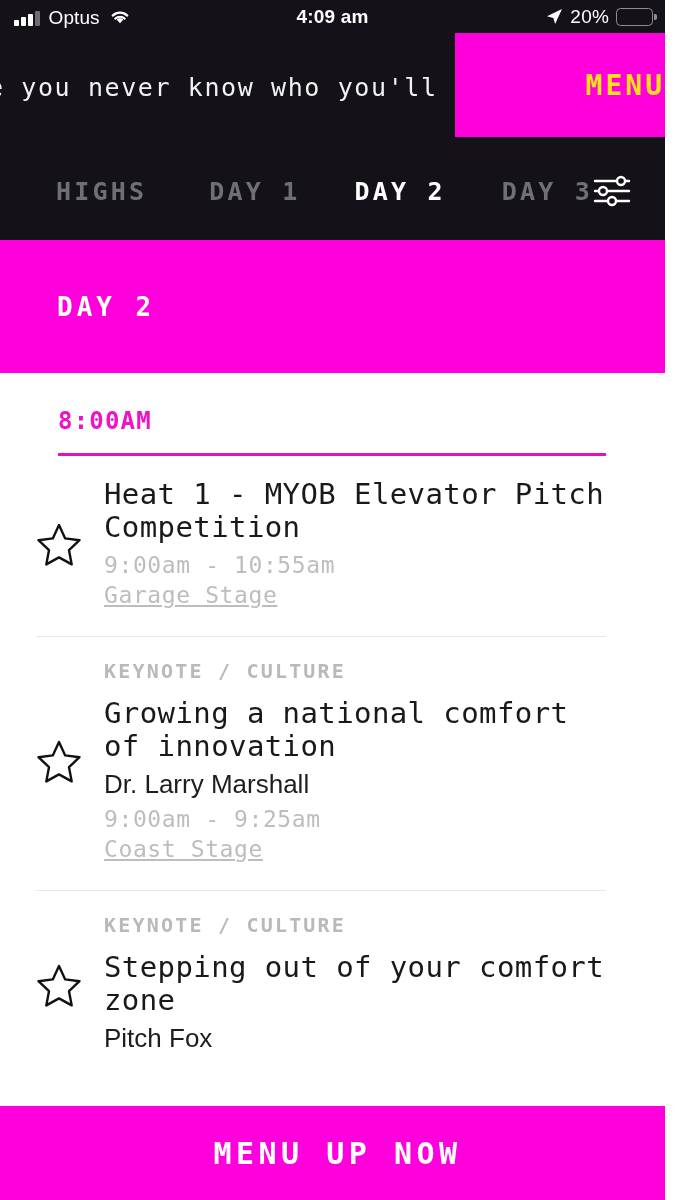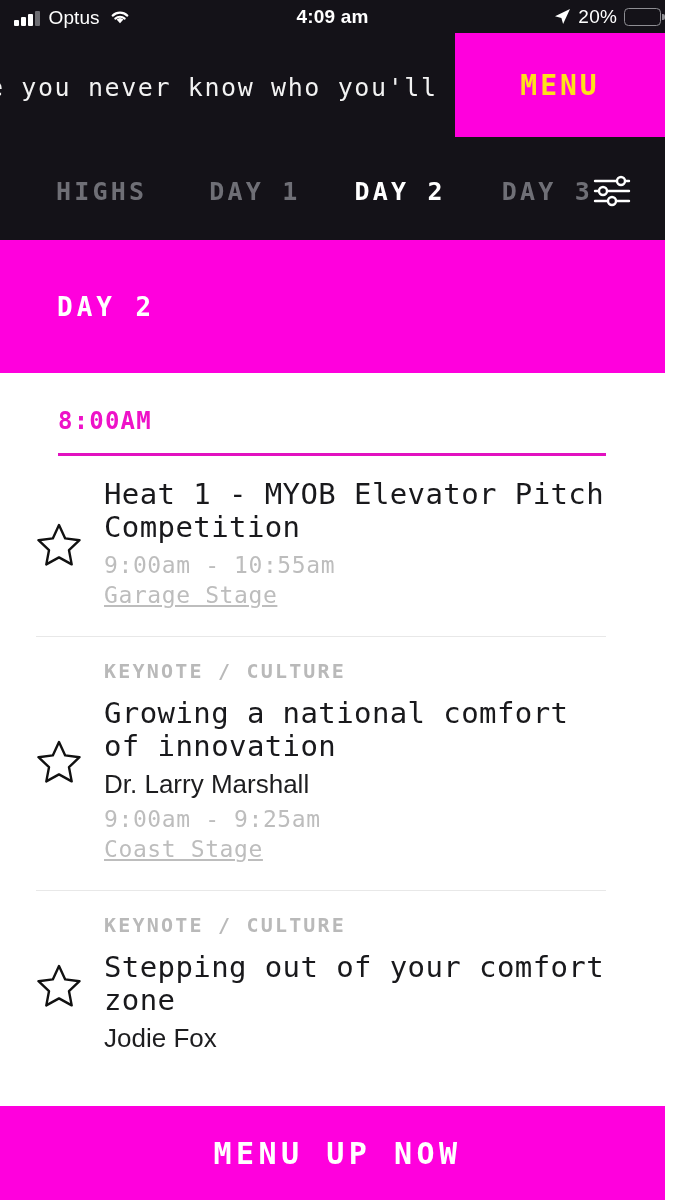--- a/index.html
+++ b/index.html
@@ -25,21 +25,21 @@
   .bars i:nth-child(2){ height:9px; }
   .bars i:nth-child(3){ height:12px; }
   .bars i:nth-child(4){ height:15px; background:#6d6d72; }
   .carrier { font-size:19px; letter-spacing:0.1px; line-height:19px; position:relative; top:1px; }
   .wifi { width:22px; height:16px; position:relative; top:-1px; }
   .sb-center {
     position:absolute; left:0; right:0; text-align:center;
     font-size:19px; font-weight:600; letter-spacing:0.2px;
   }
   .sb-right {
-    margin-left:auto; display:flex; align-items:center; gap:7px; padding-right:4px;
+    margin-left:auto; display:flex; align-items:center; gap:7px; padding-right:12px;
   }
   .loc-arrow { width:17px; height:17px; }
   .batt-pct { font-size:19px; letter-spacing:0.2px; }
   .battery { width:37px; height:18px; border:1.8px solid #8e8e93; border-radius:4.5px; position:relative; padding:1.7px; }
   .battery::after {
     content:""; position:absolute; right:-4.5px; top:50%; transform:translateY(-50%);
     width:2.6px; height:6px; background:#8e8e93; border-radius:0 2px 2px 0;
   }
   .batt-fill { height:100%; background:#ff3b30; border-radius:2px; }
 
@@ -47,21 +47,21 @@
   .ticker {
     height:109px; background:#141218; position:relative; overflow:hidden;
     display:flex; align-items:center;
   }
   .ticker-text {
     color:#f2f2f2; font-size:25px; letter-spacing:1.6px; white-space:nowrap;
     margin-left:-12px;
   }
   .menu-btn {
     position:absolute; right:0; top:0; width:210px; height:104px;
-    background:#ff00dd; display:flex; align-items:center; justify-content:center;
+    background:#ff00dd; display:flex; align-items:center; justify-content:flex-end;
     cursor:pointer;
   }
   .menu-btn span {
     color:#ffe11b; font-size:28px; font-weight:bold; letter-spacing:3px;
   }
 
   
   .tabs {
     height:98px; background:#141218;
     display:flex; align-items:center; position:relative;
@@ -233,21 +233,21 @@
       <div class="star-cell">
         <span class="star-icon">
           <svg viewBox="0 0 46 44" width="46" height="44">
             <path d="M23 3 L29.2 16.4 L43.5 18.2 L33 28.2 L35.7 42.4 L23 35.4 L10.3 42.4 L13 28.2 L2.5 18.2 L16.8 16.4 Z" fill="none" stroke="#111" stroke-width="2.4" stroke-linejoin="round"></path>
           </svg>
         </span>
       </div>
       <div class="ev-body">
         <div class="ev-tag">KEYNOTE / CULTURE</div>
         <div class="ev-title">Stepping out of your comfort zone</div>
-        <div class="ev-speaker">Jodie Fox</div>
+        <div class="ev-speaker">Pitch Fox</div>
       </div>
     </div>
 
   </div>
 
   <div class="cta">
     <span>MENU UP NOW</span>
   </div>
 
 </div>

